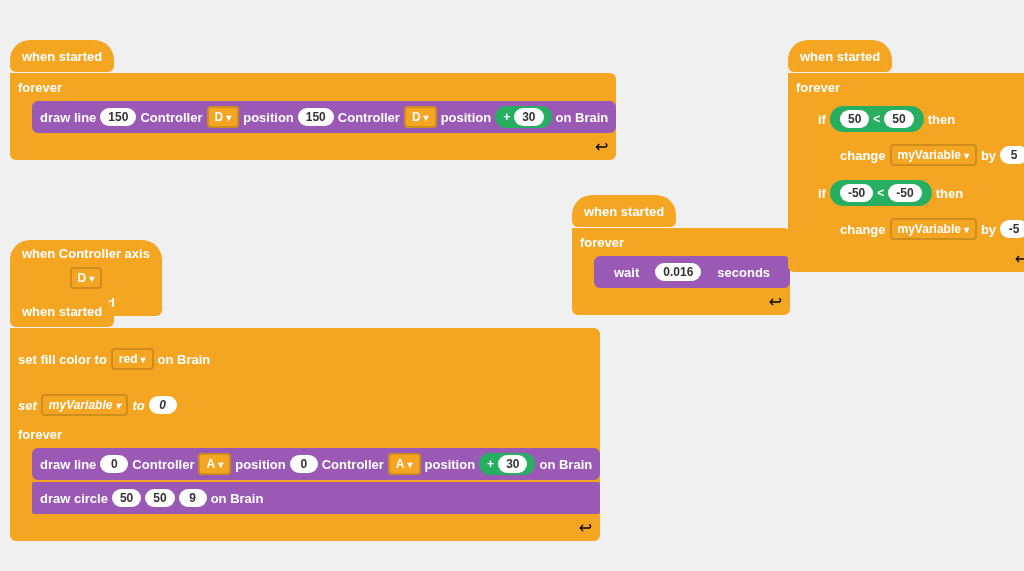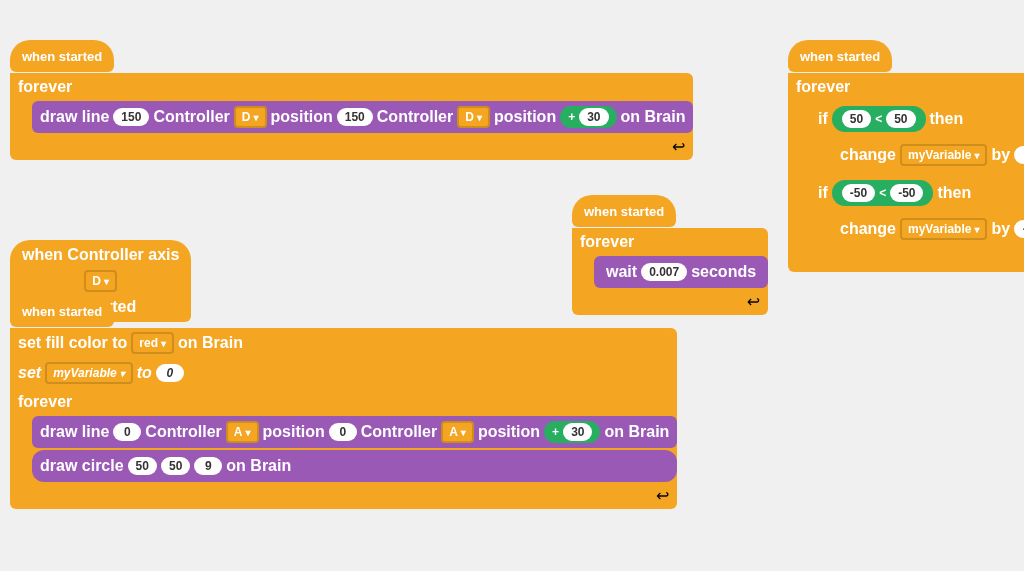--- a/index.html
+++ b/index.html
@@ -84,21 +84,21 @@
       display: inline-flex;
       align-items: center;
       gap: 4px;
       color: white;
       font-size: 12px;
       font-weight: bold;
     }
 
     .block-label {
       color: white;
-      font-size: 16px;
+      font-size: 13px;
       font-weight: bold;
       white-space: nowrap;
     }
 
   </style>
 </head>
 <body>
 
 <div class="block-group" style="left:10px; top:40px;">
   <div class="hat-block">
@@ -148,21 +148,21 @@
     <span class="block-label">is started</span>
   </div>
 </div>
 
 <div class="block-group" style="left:10px; top:295px;">
   <div class="hat-block">
     <span>when started</span>
   </div>
   <div style="background:#f4a623; border-radius:0 6px 6px 6px; margin-top:1px;">
 
-    <div style="padding:4px 8px; display:flex; align-items:center; gap:4px; min-height:28px;">
+    <div style="padding:20px 8px; display:flex; align-items:center; gap:4px; min-height:28px;">
       <span class="block-label">set fill color to</span>
       <div class="dropdown">
         <span>red</span>
           <span class="caret"></span>
       </div>
       <span class="block-label">on Brain</span>
     </div>
 
     <div style="padding:4px 8px; display:flex; align-items:center; gap:4px; min-height:28px;font-style:italic;">
       <span class="block-label">set</span>
@@ -195,21 +195,21 @@
             <span class="caret"></span>
         </div>
         <span class="block-label">position</span>
         <div class="input-oval-green">
           <span>+</span>
           <div class="input-oval" style="margin-left:4px;">30</div>
         </div>
         <span class="block-label">on Brain</span>
       </div>
 
-      <div style="background:#9b59b6; border-radius:12px; padding:5px 8px; display:flex; align-items:center; gap:4px; min-height:32px;">
+      <div style="background:#9b59b6; border-radius:2px; padding:5px 8px; display:flex; align-items:center; gap:4px; min-height:32px;">
         <span class="block-label">draw circle</span>
         <div class="input-oval">50</div>
         <div class="input-oval">50</div>
         <div class="input-oval">9</div>
         <span class="block-label">on Brain</span>
       </div>
     </div>
     <div style="padding:4px 8px 4px; display:flex; justify-content:flex-end;">
       <span class="arrow-icon">↩</span>
     </div>
@@ -219,23 +219,23 @@
 <div class="block-group" style="left:572px; top:195px;">
   <div class="hat-block">
     <span>when started</span>
   </div>
   <div style="background:#f4a623; border-radius:0 6px 6px 6px; margin-top:1px;">
     <div style="padding:4px 8px; display:flex; align-items:center; gap:4px; min-height:28px;">
       <span class="block-label">forever</span>
     </div>
     <div style="margin-left:22px; display:flex; flex-direction:column; gap:2px;">
 
-      <div style="background:#9b59b6; border-radius:6px; padding:5px 12px; display:flex; align-items:center; gap:4px; min-height:32px;">
+      <div style="background:#9b59b6; border-radius:6px; padding:5px 20px; display:flex; align-items:center; gap:16px; min-height:32px;">
         <span class="block-label">wait</span>
-        <div class="input-oval">0.007</div>
+        <div class="input-oval">0.016</div>
         <span class="block-label">seconds</span>
       </div>
 
     </div>
     <div style="padding:4px 8px 4px; display:flex; justify-content:flex-end;">
       <span class="arrow-icon">↩</span>
     </div>
   </div>
 </div>
 

